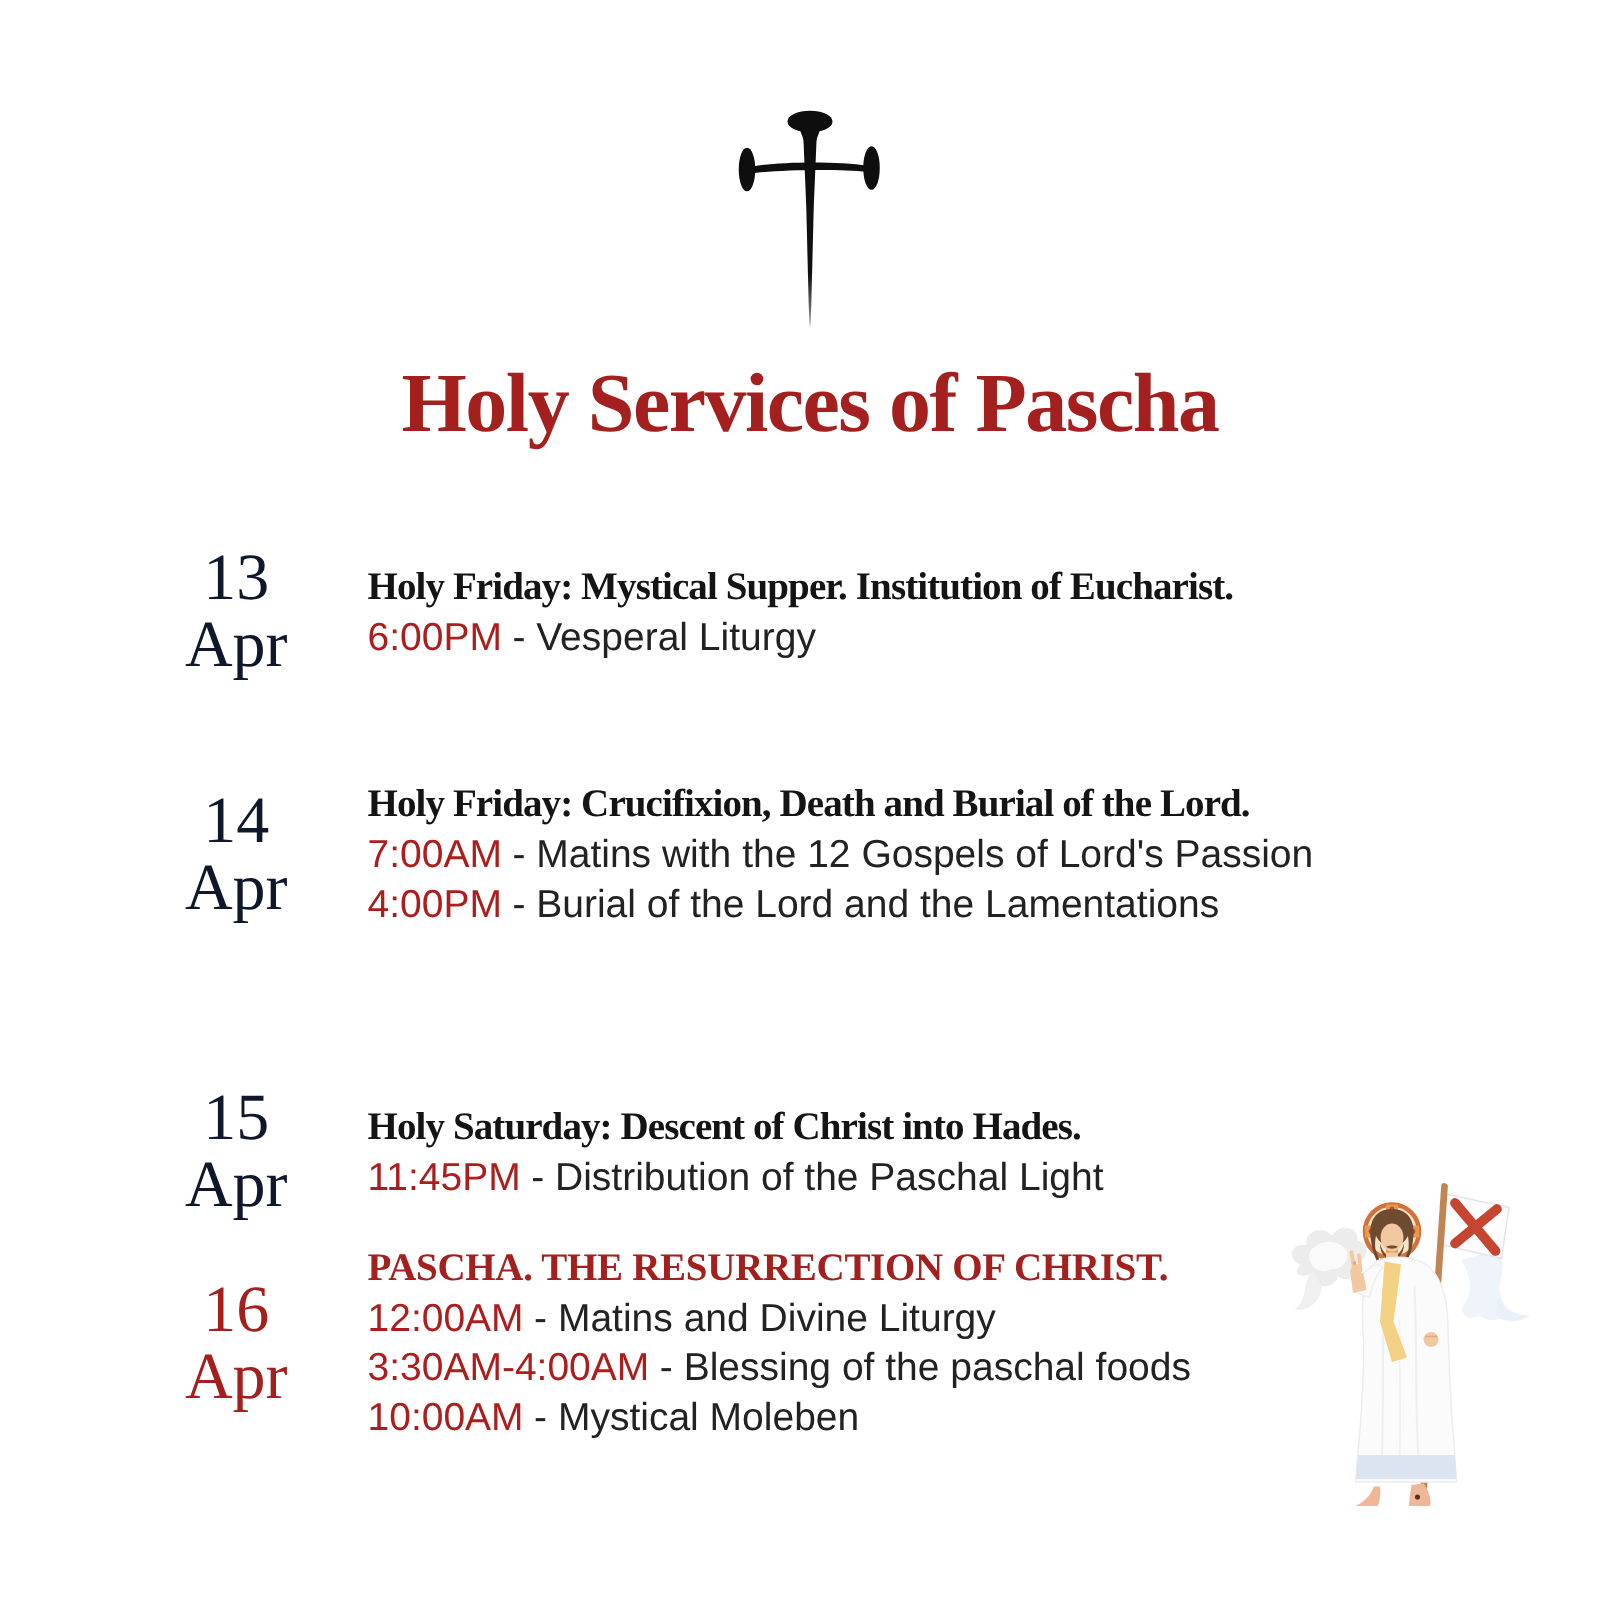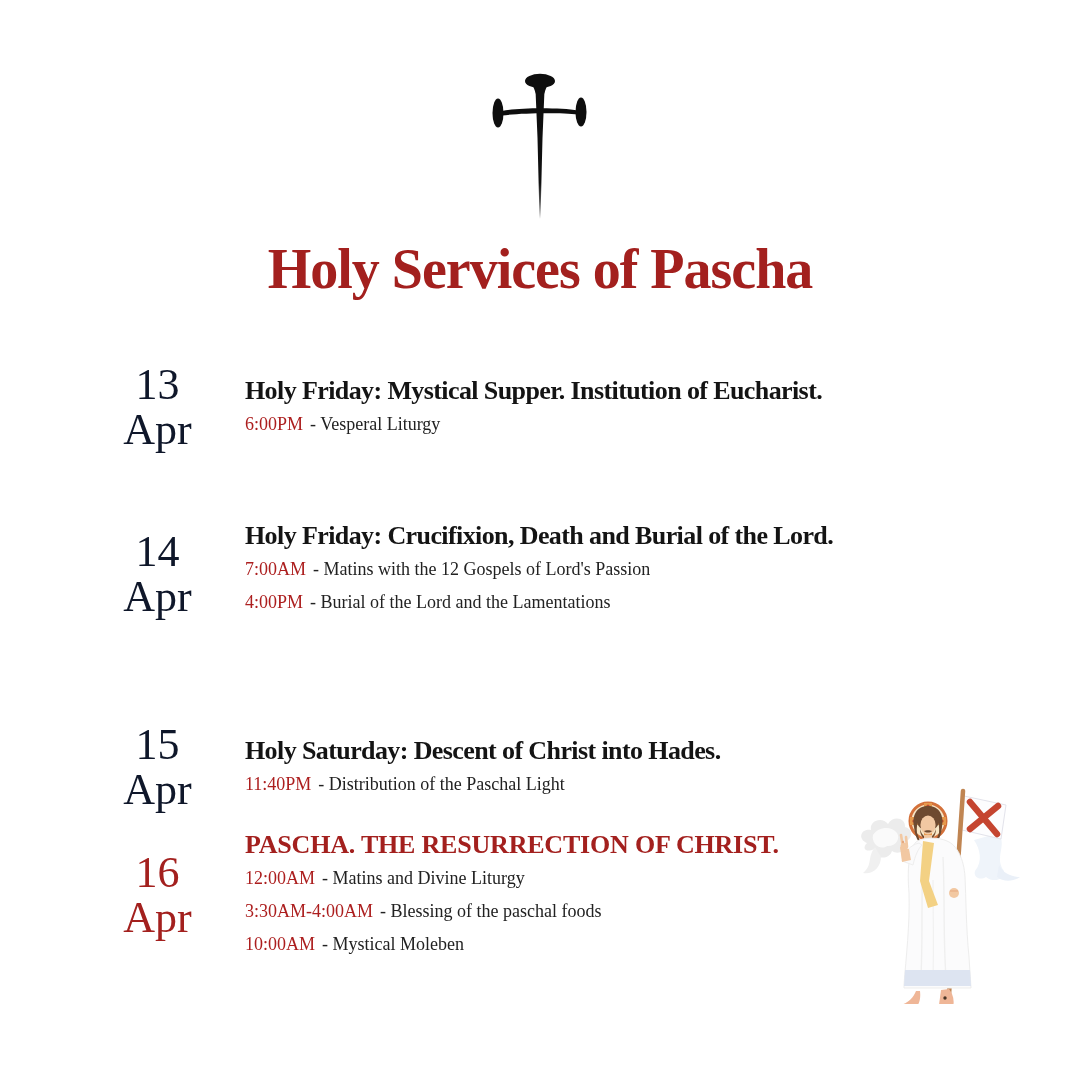--- a/index.html
+++ b/index.html
@@ -18,27 +18,27 @@
   .row{position:absolute;left:70px;right:30px;display:flex;align-items:center;}
   .date{
     flex:0 0 175px;text-align:center;color:#0f172a;
     font-family:"Liberation Serif", serif;font-size:44px;line-height:45px;
   }
   .content{flex:1;min-width:0;}
   .heading{
     font-family:"Liberation Serif", serif;font-weight:bold;
     font-size:26px;line-height:34px;letter-spacing:-0.6px;color:#141414;
   }
-  .svc{font-size:18px;line-height:33px;color:#222222;font-family:Liberation Serif, serif;}
+  .svc{font-size:26px;line-height:33px;color:#222222;}
   .svc .t{color:#AC1E1E;}
   .svc .d{margin-left:7px;}
   .row-pascha .date{color:#A3201E;}
   .row-pascha .heading{color:#A3201E;letter-spacing:-0.2px;}
   .row-1{top:362px;}
-  .row-2{top:519px;align-items:flex-end;}
+  .row-2{top:519px;}
   .row-3{top:690px;margin-top:32px;}
   .row-4{top:828px;}
   
   .christ-wrap{position:absolute;left:853px;top:785px;width:177px;height:235px;}
 </style>
 </head>
 <body>
 
 <div class="canvas">
 
@@ -98,21 +98,21 @@
   </div>
 
   <div class="row row-3">
     <div class="date">
       <div>15</div>
       <div>Apr</div>
     </div>
     <div class="content">
       <div class="heading">Holy Saturday: Descent of Christ into Hades.</div>
       <div class="svc">
-        <span class="t">11:40PM</span><span class="d">- Distribution of the Paschal Light</span>
+        <span class="t">11:45PM</span><span class="d">- Distribution of the Paschal Light</span>
       </div>
     </div>
   </div>
 
   <div class="row row-4 row-pascha">
     <div class="date">
       <div>16</div>
       <div>Apr</div>
     </div>
     <div class="content">

